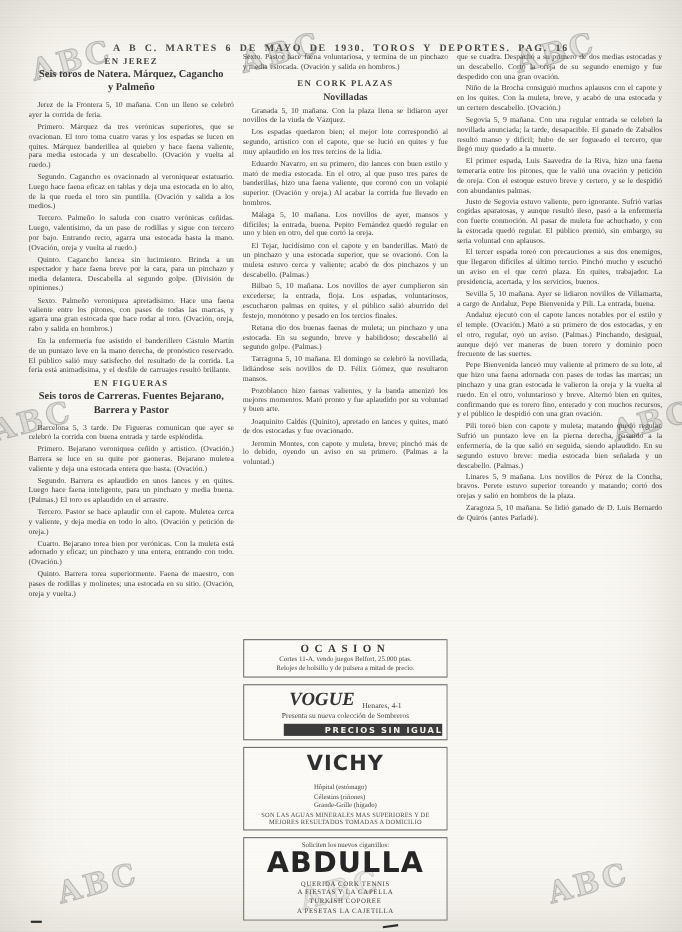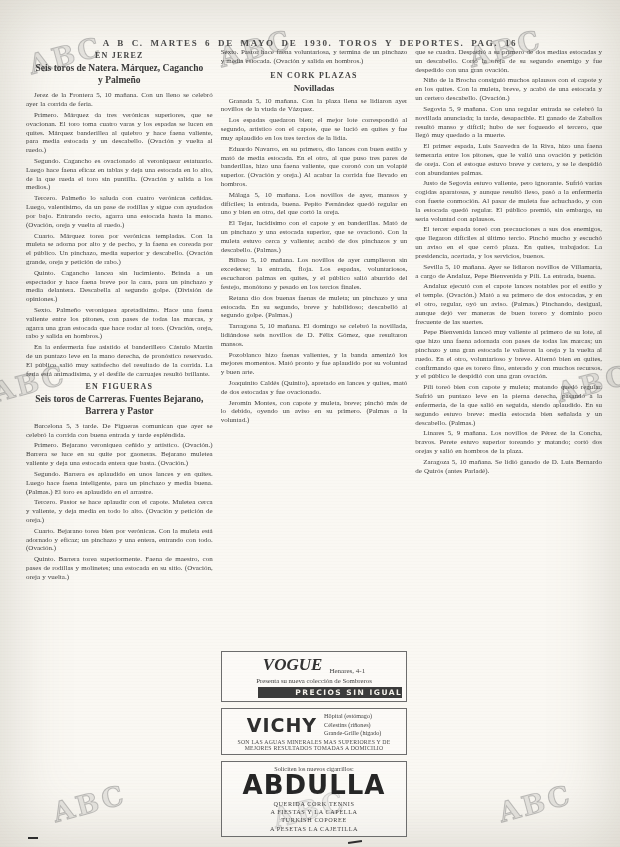--- a/index.html
+++ b/index.html
@@ -56,21 +56,21 @@
   .vogue-top { display:flex; align-items:flex-end; justify-content:center; gap:7px; }
   .vogue-name { font-size:17px; font-style:italic; font-weight:bold; color:#333; }
   .vogue-addr { font-size:7px; color:#444; }
   .vogue-line { text-align:center; font-size:6.8px; margin:2px 0 3px; color:#444; }
   .vogue-bar {
     background:#3b3b3b; color:#f4f1ea; text-align:right;
     font-size:7.5px; font-weight:bold; letter-spacing:1.5px; padding:1px 0;
     font-family:"DejaVu Sans",sans-serif;
     margin-left:32px;
   }
-  .vichy-row { display:flex; align-items:center; justify-content:center; gap:7px; }
+  .vichy-row { display:flex; align-items:center; justify-content:center; gap:7px;flex-direction:column; }
   .vichy-name { font-size:19px; font-weight:bold; letter-spacing:1px; font-family:"DejaVu Sans",sans-serif; color:#2f2f2f; }
   .vichy-sources .vichy-src { font-size:6.2px; line-height:1.35; color:#444; }
   .vichy-tag { font-size:5.8px; text-align:center; margin-top:2px; letter-spacing:0.2px; color:#4a4a4a; }
   .abdulla-intro { font-size:6.3px; text-align:center; color:#444; }
   .abdulla-name {
     font-size:26px; font-weight:bold; text-align:center; letter-spacing:1px;
     font-family:"DejaVu Sans",sans-serif; color:#262626; line-height:1.05;
   }
   .abdulla-lines .abdulla-line { font-size:6.2px; text-align:center; letter-spacing:0.6px; line-height:1.35; color:#3e3e3e; }
   .scan-mark { position:absolute; background:#2e2e2e; z-index:3; }
@@ -93,22 +93,21 @@
 
   <div class="columns" data-name="columns">
 
     <div class="col" data-name="column-1">
       <div class="kicker" data-name="section-kicker-jerez">EN JEREZ</div>
       <div class="headline" data-name="headline-jerez">Seis toros de Natera. Márquez, Cagancho y Palmeño</div>
       <div data-name="jerez-body">
           <p class="para" data-name="paragraph">Jerez de la Frontera 5, 10 mañana. Con un lleno se celebró ayer la corrida de feria.</p>
           <p class="para" data-name="paragraph">Primero. Márquez da tres verónicas superiores, que se ovacionan. El toro toma cuatro varas y los espadas se lucen en quites. Márquez banderillea al quiebro y hace faena valiente, para media estocada y un descabello. (Ovación y vuelta al ruedo.)</p>
           <p class="para" data-name="paragraph">Segundo. Cagancho es ovacionado al veroniquear estatuario. Luego hace faena eficaz en tablas y deja una estocada en lo alto, de la que rueda el toro sin puntilla. (Ovación y salida a los medios.)</p>
-          <p class="para" data-name="paragraph">Tercero. Palmeño lo saluda con cuatro verónicas ceñidas. Luego, valentísimo, da un pase de rodillas y sigue con ayudados por bajo. Entrando recto, agarra una estocada hasta la mano. (Ovación, oreja y vuelta al ruedo.)</p>
-          <p class="para" data-name="paragraph">Cuarto. Márquez torea por verónicas templadas. Con la muleta se adorna por alto y de pecho, y la faena es coreada por el público. Un pinchazo, media superior y descabello. (Ovación grande, oreja y petición de rabo.)</p>
+          <p class="para" data-name="paragraph">Tercero. Palmeño lo saluda con cuatro verónicas ceñidas. Luego, valentísimo, da un pase de rodillas y sigue con tercero por bajo. Entrando recto, agarra una estocada hasta la mano. (Ovación, oreja y vuelta al ruedo.)</p>
           <p class="para" data-name="paragraph">Quinto. Cagancho lancea sin lucimiento. Brinda a un espectador y hace faena breve por la cara, para un pinchazo y media delantera. Descabella al segundo golpe. (División de opiniones.)</p>
           <p class="para" data-name="paragraph">Sexto. Palmeño veroniquea apretadísimo. Hace una faena valiente entre los pitones, con pases de todas las marcas, y agarra una gran estocada que hace rodar al toro. (Ovación, oreja, rabo y salida en hombros.)</p>
           <p class="para" data-name="paragraph">En la enfermería fue asistido el banderillero Cástulo Martín de un puntazo leve en la mano derecha, de pronóstico reservado. El público salió muy satisfecho del resultado de la corrida. La feria está animadísima, y el desfile de carruajes resultó brillante.</p>
         </div>
       <div class="kicker" data-name="section-kicker-figueras">EN FIGUERAS</div>
       <div class="headline" data-name="headline-figueras">Seis toros de Carreras. Fuentes Bejarano, Barrera y Pastor</div>
       <div data-name="figueras-body">
           <p class="para" data-name="paragraph">Barcelona 5, 3 tarde. De Figueras comunican que ayer se celebró la corrida con buena entrada y tarde espléndida.</p>
           <p class="para" data-name="paragraph">Primero. Bejarano veroniquea ceñido y artístico. (Ovación.) Barrera se luce en su quite por gaoneras. Bejarano muletea valiente y deja una estocada entera que basta. (Ovación.)</p>
           <p class="para" data-name="paragraph">Segundo. Barrera es aplaudido en unos lances y en quites. Luego hace faena inteligente, para un pinchazo y media buena. (Palmas.) El toro es aplaudido en el arrastre.</p>
@@ -131,20 +130,27 @@
           <p class="para" data-name="paragraph">Bilbao 5, 10 mañana. Los novillos de ayer cumplieron sin excederse; la entrada, floja. Los espadas, voluntariosos, escucharon palmas en quites, y el público salió aburrido del festejo, monótono y pesado en los tercios finales.</p>
           <p class="para" data-name="paragraph">Retana dio dos buenas faenas de muleta; un pinchazo y una estocada. En su segundo, breve y habilidoso; descabelló al segundo golpe. (Palmas.)</p>
           <p class="para" data-name="paragraph">Tarragona 5, 10 mañana. El domingo se celebró la novillada, lidiándose seis novillos de D. Félix Gómez, que resultaron mansos.</p>
           <p class="para" data-name="paragraph">Pozoblanco hizo faenas valientes, y la banda amenizó los mejores momentos. Mató pronto y fue aplaudido por su voluntad y buen arte.</p>
           <p class="para" data-name="paragraph">Joaquinito Caldés (Quinito), apretado en lances y quites, mató de dos estocadas y fue ovacionado.</p>
           <p class="para" data-name="paragraph">Jeromín Montes, con capote y muleta, breve; pinchó más de lo debido, oyendo un aviso en su primero. (Palmas a la voluntad.)</p>
         </div>
 
       <div class="ads" data-name="advertisements">
 
+        <div class="ad ad-ocasion" data-name="ad-ocasion">
+          <div class="ocasion-title" data-name="ad-ocasion-title">OCASION</div>
+          <div data-name="ad-ocasion-body">
+              <div class="ocasion-line" data-name="ad-ocasion-line">Cortes 11-A, vendo juegos Belfort, 25.000 ptas.</div>
+              <div class="ocasion-line" data-name="ad-ocasion-line">Relojes de bolsillo y de pulsera a mitad de precio.</div>
+            </div>
+        </div>
 
         <div class="ad ad-vogue" data-name="ad-vogue">
           <div class="vogue-top" data-name="vogue-header">
             <span class="vogue-name" data-name="vogue-logo">VOGUE</span>
             <span class="vogue-addr" data-name="vogue-address">Henares, 4-1</span>
           </div>
           <div class="vogue-line" data-name="vogue-tagline">Presenta su nueva colección de Sombreros</div>
           <div class="vogue-bar" data-name="vogue-price-banner">PRECIOS SIN IGUAL</div>
         </div>
 

